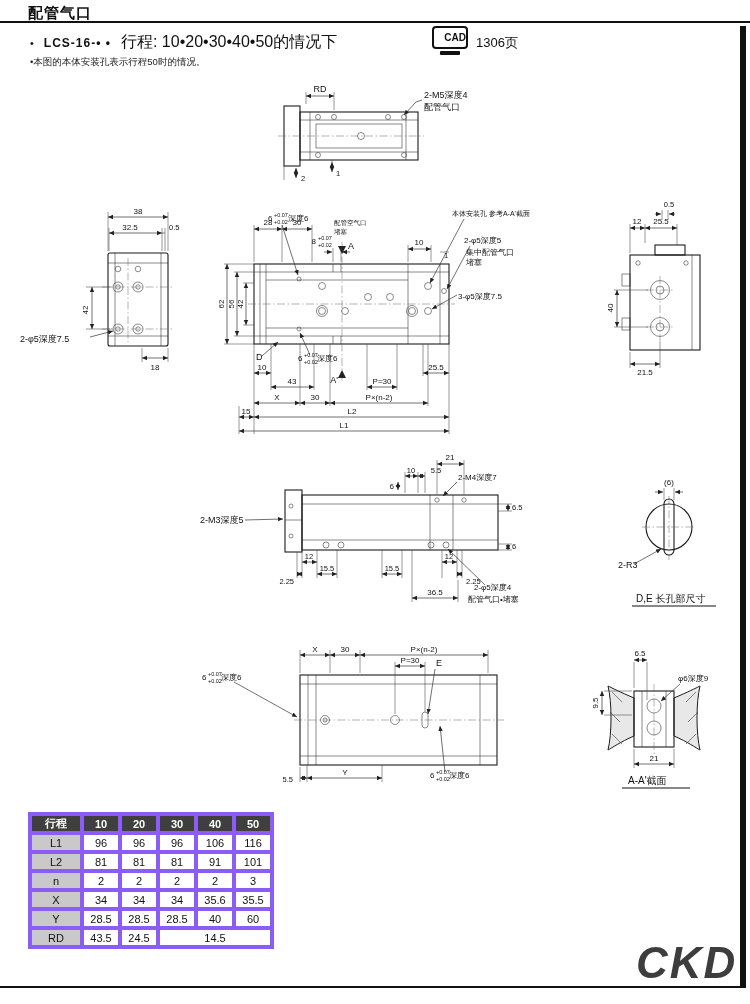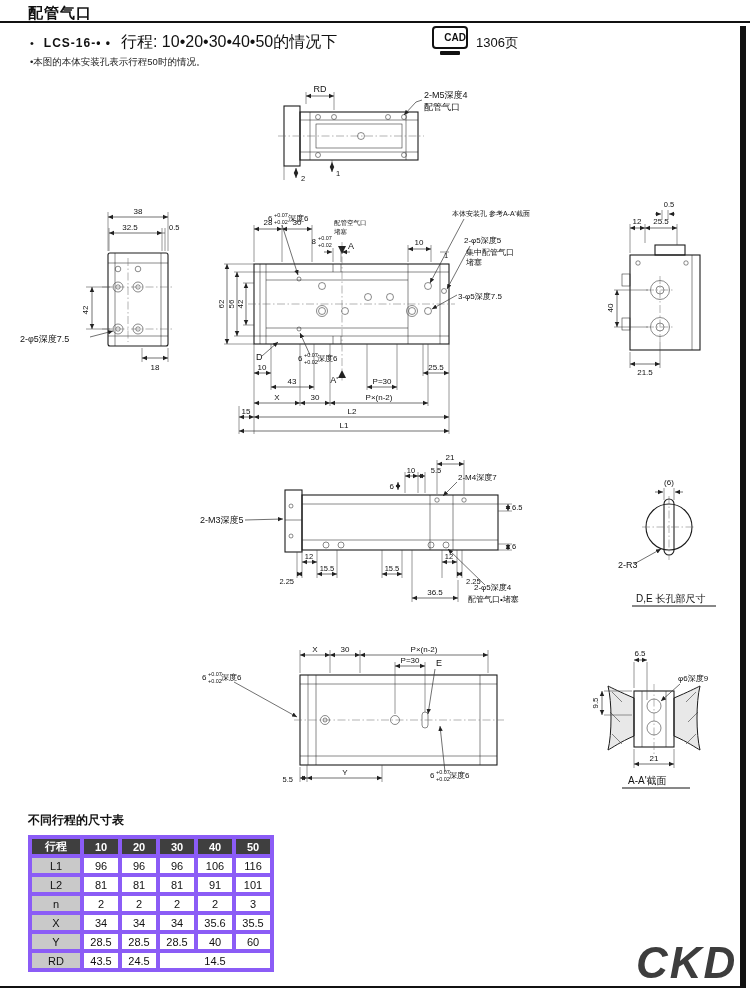--- a/index.html
+++ b/index.html
@@ -522,21 +522,20 @@
     </g>
     <text x="64" y="20" class="t8 mid">6.5</text>
     <text transform="rotate(-90 22 67)" x="22" y="67" class="t8 mid">9.5</text>
     <text x="102" y="45" class="t8">φ6深度9</text>
     <text x="78" y="125" class="t8 mid">21</text>
     <text x="52" y="148" class="t10">A-A'截面</text>
     <line x1="46" y1="152" x2="114" y2="152" class="caption-line"></line>
   </svg>
 
   <div class="abs" style="left:28px;top:812px">
-    <div class="tbl-caption">不同行程的尺寸表</div>
     <table class="dim-table">
       <thead>
         <tr>
           <th class="lblh">行程</th>
           <th>10</th>
           <th>20</th>
           <th>30</th>
           <th>40</th>
           <th>50</th>
         </tr>

